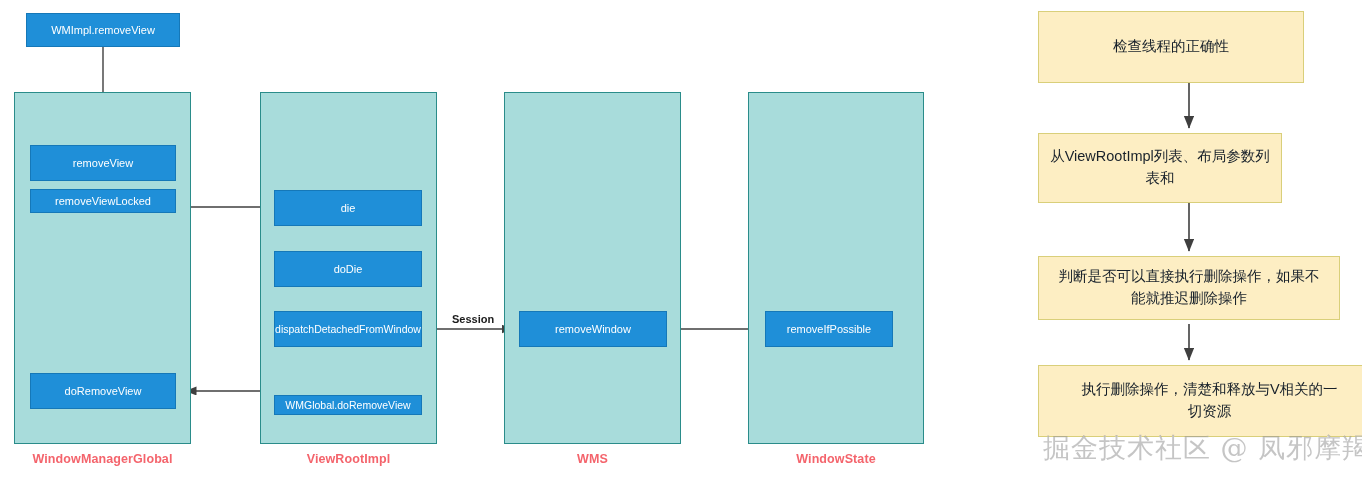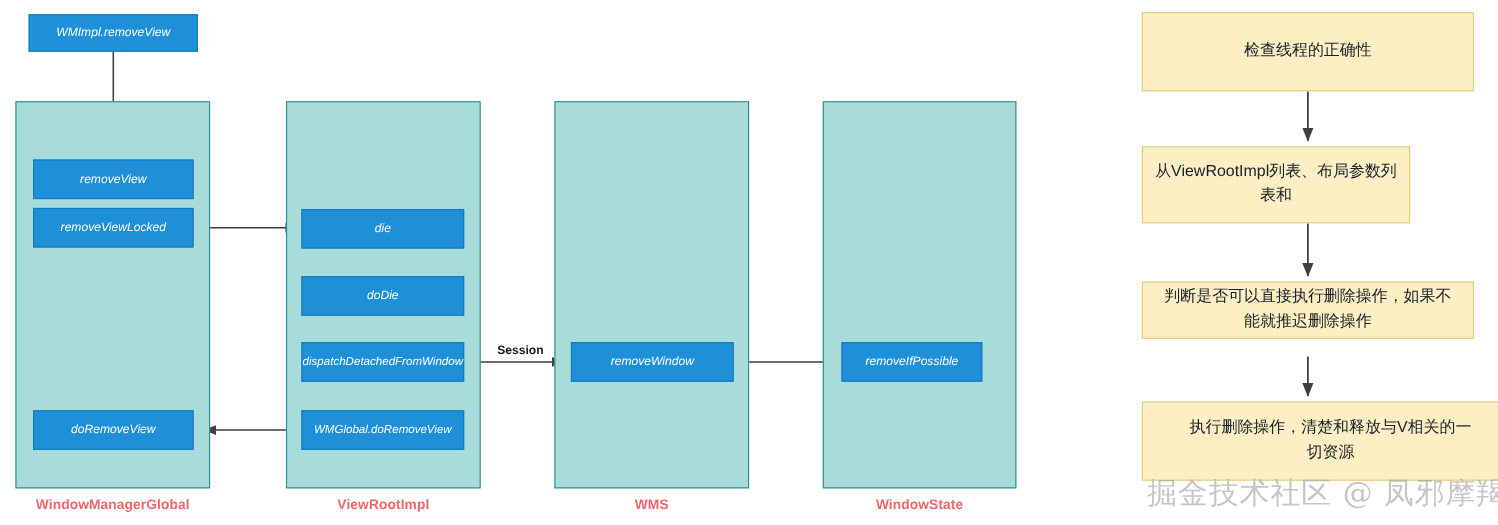--- a/index.html
+++ b/index.html
@@ -43,21 +43,20 @@
     border: 1px solid #1578b8;
     box-sizing: border-box;
     color: #ffffff;
     font-size: 11px;
     display: flex;
     align-items: center;
     justify-content: center;
     text-align: center;
     line-height: 1.15;
     white-space: nowrap;
-    font-style: italic;
   }
   .node.small { font-size: 10.5px; }
   
   .edge-label {
     position: absolute;
     font-size: 11px;
     color: #1a1a1a;
     background: transparent;
     white-space: nowrap;
     font-weight: bold;
@@ -135,41 +134,41 @@
   </svg>
 
   <div class="node" style="left:26px; top:13px; width:154px; height:34px;">
     <span>WMImpl.removeView</span>
   </div>
 
   <div class="lane" style="left:14px; top:92px; width:177px; height:352px;"></div>
   <div class="node" style="left:30px; top:145px; width:146px; height:36px;">
     <span>removeView</span>
   </div>
-  <div class="node" style="left:30px; top:189px; width:146px; height:36px;">
+  <div class="node" style="left:30px; top:189px; width:146px; height:24px;">
     <span>removeViewLocked</span>
   </div>
   <div class="node" style="left:30px; top:373px; width:146px; height:36px;">
     <span>doRemoveView</span>
   </div>
   <div class="lane-label" style="left:14px; top:452px; width:177px;">
     <span>WindowManagerGlobal</span>
   </div>
 
   <div class="lane" style="left:260px; top:92px; width:177px; height:352px;"></div>
   <div class="node" style="left:274px; top:190px; width:148px; height:36px;">
     <span>die</span>
   </div>
   <div class="node" style="left:274px; top:251px; width:148px; height:36px;">
     <span>doDie</span>
   </div>
   <div class="node small" style="left:274px; top:311px; width:148px; height:36px;">
     <span>dispatchDetachedFromWindow</span>
   </div>
-  <div class="node small" style="left:274px; top:373px; width:148px; height:36px;">
+  <div class="node small" style="left:274px; top:395px; width:148px; height:20px;">
     <span>WMGlobal.doRemoveView</span>
   </div>
   <div class="lane-label" style="left:260px; top:452px; width:177px;">
     <span>ViewRootImpl</span>
   </div>
 
   <div class="lane" style="left:504px; top:92px; width:177px; height:352px;"></div>
   <div class="node" style="left:519px; top:311px; width:148px; height:36px;">
     <span>removeWindow</span>
   </div>
@@ -182,33 +181,33 @@
     <span>removeIfPossible</span>
   </div>
   <div class="lane-label" style="left:748px; top:452px; width:176px;">
     <span>WindowState</span>
   </div>
 
   <div class="edge-label" style="left:452px; top:313px;">
     <span>Session</span>
   </div>
 
-  <div class="ybox" style="left:1038px; top:11px; width:302px; height:72px;">
+  <div class="ybox" style="left:1038px; top:11px; width:266px; height:72px;">
     <div>
       <span>检查线程的正确性</span>
     </div>
   </div>
 
   <div class="ybox" style="left:1038px; top:133px; width:244px; height:70px;">
     <div>
       <span>从ViewRootImpl列表、布局参数列表和</span>
     </div>
   </div>
 
-  <div class="ybox" style="left:1038px; top:256px; width:302px; height:52px;">
+  <div class="ybox" style="left:1038px; top:256px; width:302px; height:64px;">
     <div>
       <span>判断是否可以直接执行删除操作，如果不</span>
       <span>能就推迟删除操作</span>
     </div>
   </div>
 
   <div class="ybox" style="left:1038px; top:365px; width:343px; height:72px;">
     <div>
       <span>执行删除操作，清楚和释放与V相关的一</span>
       <span>切资源</span>

